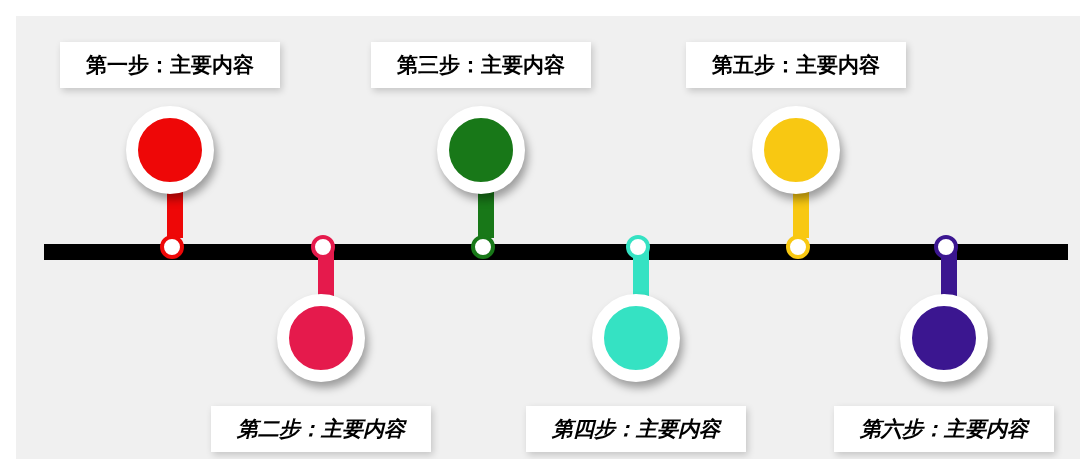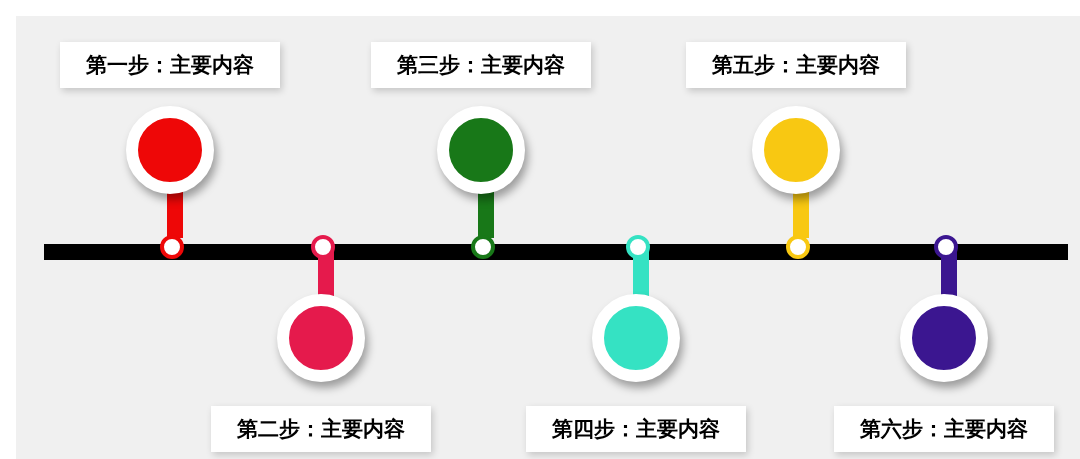--- a/index.html
+++ b/index.html
@@ -38,21 +38,21 @@
     background: #ffffff;
     padding: 9px 18px;
     font-size: 21px;
     font-weight: bold;
     color: #000;
     white-space: nowrap;
     box-shadow: 2px 3px 7px rgba(0,0,0,0.18);
     z-index: 3;
   }
   .top    .label-box { top: 26px; }
-  .bottom .label-box { top: 390px; }
+  .bottom .label-box { top: 390px; font-style: italic; }
 
   .node-circle {
     position: absolute;
     left: -44px;
     width: 88px;
     height: 88px;
     border: 12px solid #ffffff;
     border-radius: 50%;
     box-shadow: 3px 6px 9px rgba(0,0,0,0.35);
     z-index: 2;

